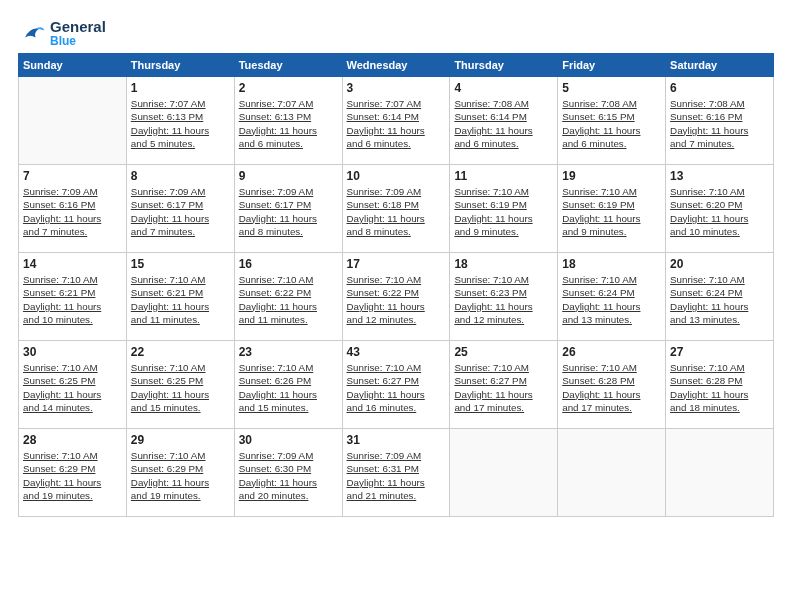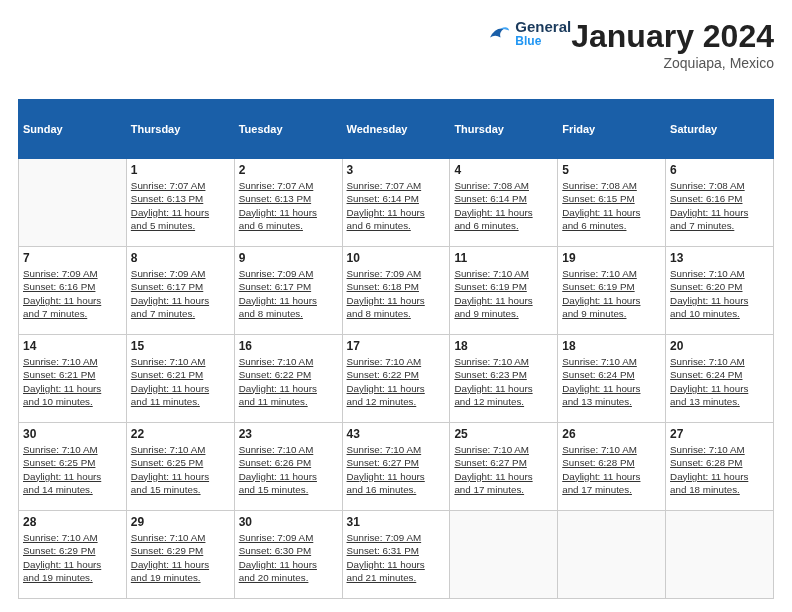--- a/index.html
+++ b/index.html
@@ -11,23 +11,24 @@
       overflow: hidden;
     }
     .page {
       width: 792px;
       height: 612px;
       padding: 18px 18px 10px 18px;
       background: #fff;
     }
     .header {
       display: flex;
-      justify-content: flex-end;
+      justify-content: flex-start;
       align-items: flex-start;
-      margin-bottom: 28px;
+      margin-bottom: 4px;
+      gap: 29px;
     }
     .logo {
       display: flex;
       align-items: center;
       gap: 4px;
     }
     .logo-bird {
       width: 28px;
       height: 28px;
     }
@@ -44,21 +45,21 @@
       color: #555;
     }
     .calendar {
       width: 100%;
       border-collapse: collapse;
       font-size: 10.5px;
     }
     .calendar th {
       background: #1a5fa8;
       color: #fff;
-      padding: 23px 4px;
+      padding: 5px 4px;
       font-size: 11px;
       font-weight: bold;
       text-align: left;
       border: 1px solid #1a5fa8;
     }
     .calendar td {
       border: 1px solid #ccc;
       vertical-align: top;
       padding: 3px 4px;
       width: 14.28%;
@@ -91,24 +92,20 @@
     <div class="logo">
       <svg class="logo-bird" viewBox="0 0 32 32">
         <path d="M8 20 Q14 8 24 10 Q18 14 20 20 Q14 16 8 20Z" fill="#1a5fa8"></path>
         <path d="M20 10 Q28 6 30 12 Q25 10 20 10Z" fill="#42a5f5"></path>
       </svg>
       <div>
         <div style="font-size:15px;font-weight:bold;color:#1a3a5c;line-height:1.15;">General</div>
         <div style="font-size:12px;font-weight:bold;color:#2196F3;line-height:1.15;">Blue</div>
       </div>
     </div>
-    <div class="title-block">
-      <div class="calendar-title">January 2024</div>
-      <div class="calendar-subtitle">Zoquiapa, Mexico</div>
-    </div>
   </div>
 
   <table class="calendar">
     <thead>
       <tr>
       <th>Sunday</th>
           <th>Thursday</th>
           <th>Tuesday</th>
           <th>Wednesday</th>
           <th>Thursday</th>

